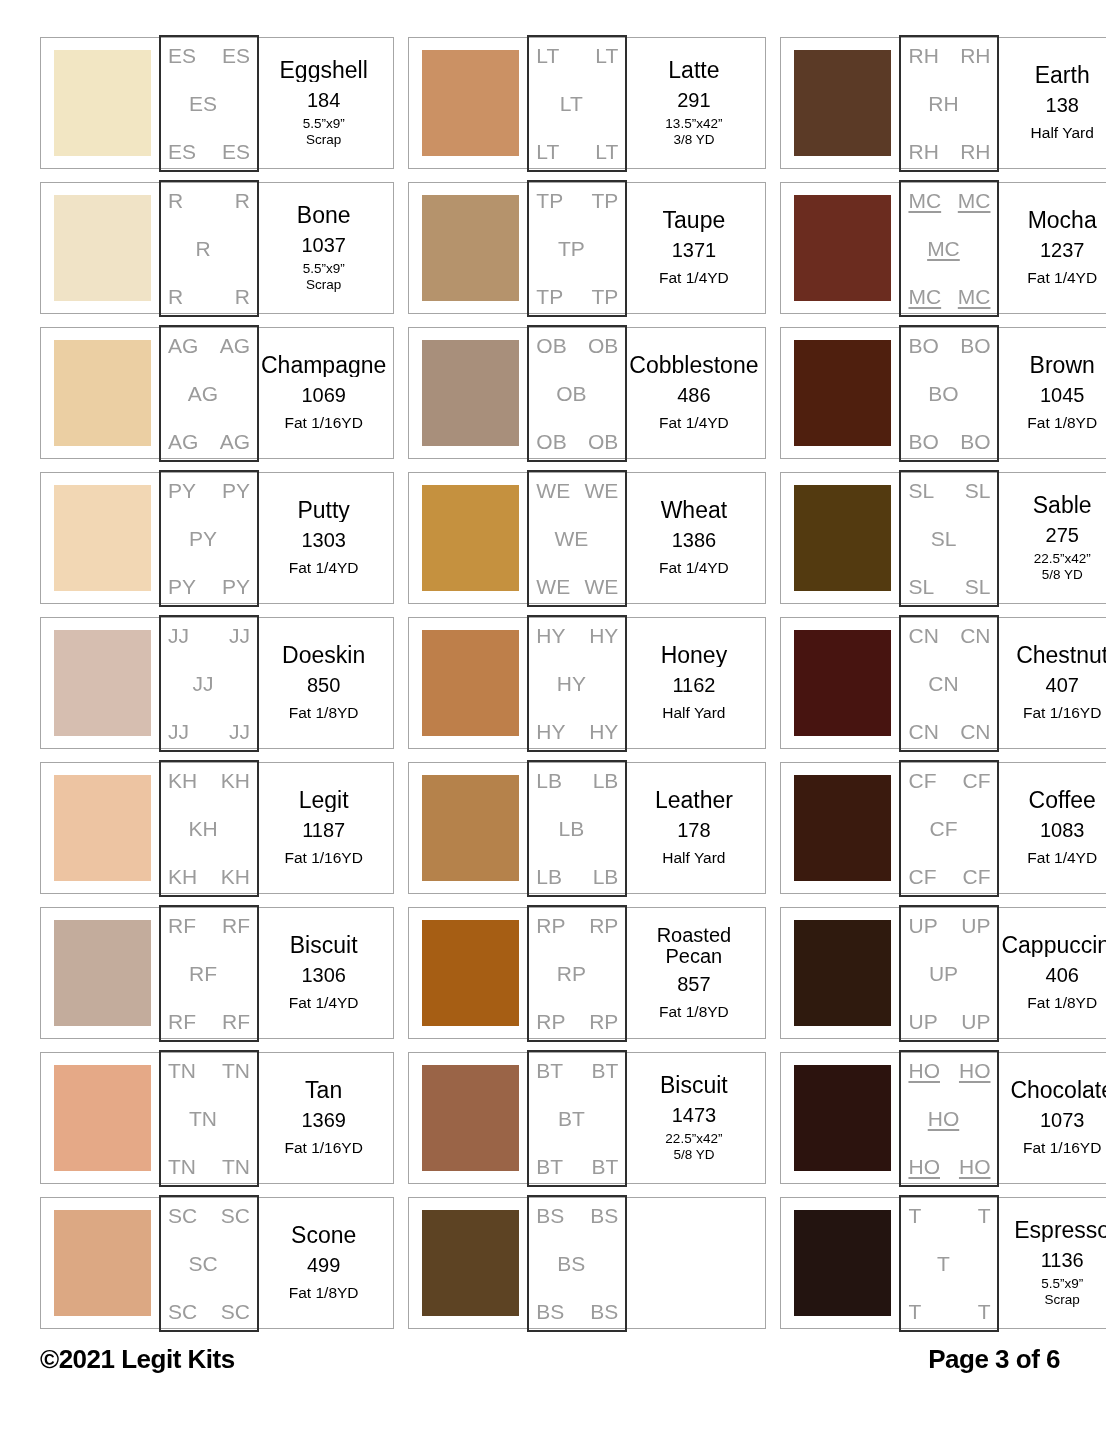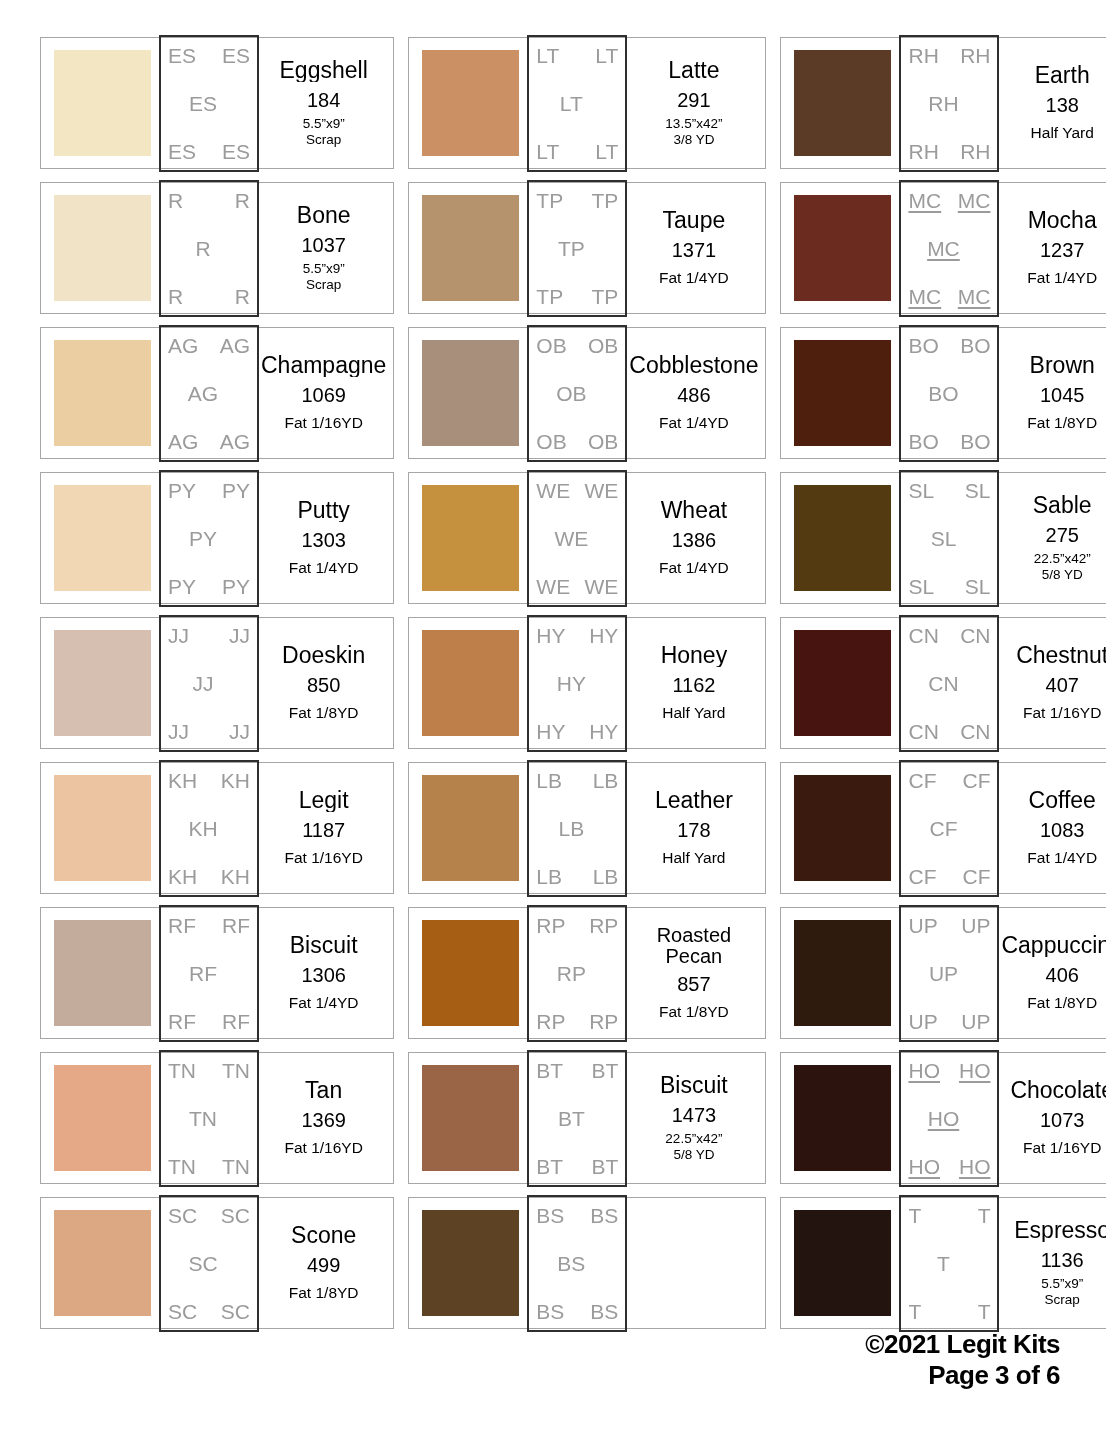--- a/index.html
+++ b/index.html
@@ -16,21 +16,21 @@
            padding:8px 7px;color:#9b9b9b;font-size:21px;line-height:1;}
   .crow{display:flex;justify-content:space-between;}
   .crow.mid{justify-content:center;transform:translateX(-6px);}
   .codebox .u{text-decoration:underline;text-decoration-thickness:1.5px;text-underline-offset:3px;}
   .info{flex:1 1 auto;min-width:0;text-align:center;color:#000;font-weight:normal;padding:0 2px;}
   .name{font-size:23px;line-height:1.02;white-space:nowrap;overflow:hidden;}
   .name.wrap{white-space:normal;font-size:20px;overflow:visible;}
   .number{font-size:20px;margin-top:7px;}
   .yard{font-size:15.5px;margin-top:7px;line-height:1.15;}
   .yard.two{font-size:13.5px;margin-top:4px;}
-  .ftr{display:flex;justify-content:space-between;align-items:flex-end;flex-direction:column;}
+  .ftr{display:flex;justify-content:space-between;align-items:flex-start;margin-top:15px;}
   .ftr div{font-size:26px;font-weight:bold;color:#000;letter-spacing:-0.5px;}
 </style>
 </head>
 <body>
 
 <div class="page">
 
   <div class="grid" id="cards-grid">
   <div class="card">
     <div class="swatch" style="background: rgb(242, 230, 195);"></div>

